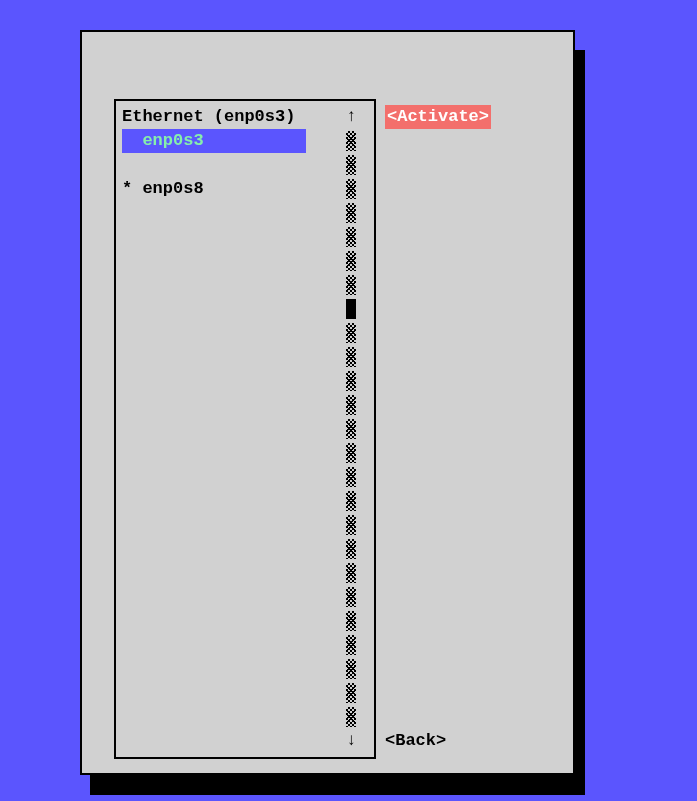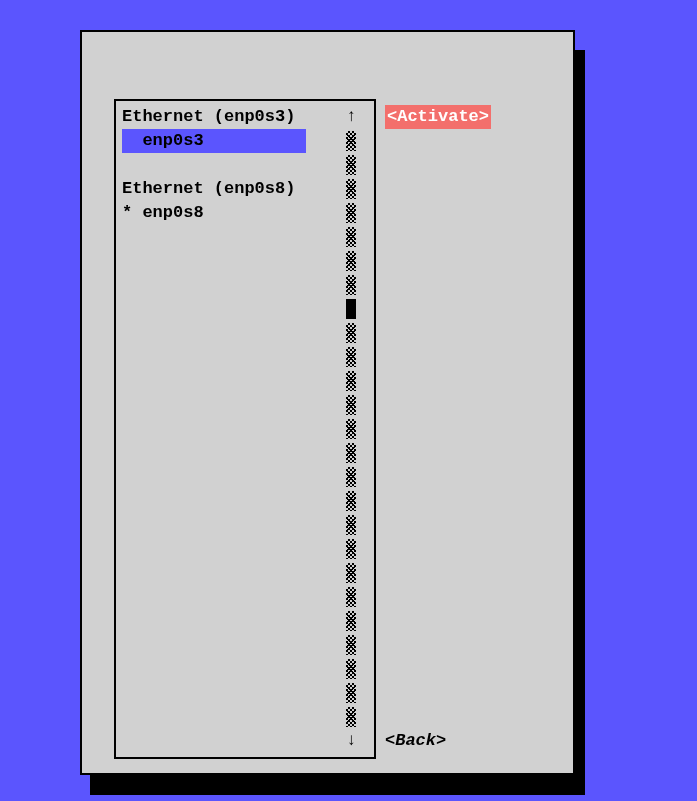--- a/index.html
+++ b/index.html
@@ -47,21 +47,21 @@
     top: 73px;
     width: 215px;
   }
   .list-line {
     height: 24px;
     white-space: pre;
     color: #000;
   }
   .selected {
     background: #5b55fe;
-    color: #000000;
+    color: #86efac;
     display: inline-block;
     padding: 0;
   }
   .scroll-col {
     position: absolute;
     left: 262px;
     top: 73px;
     width: 14px;
     height: 648px;
     display: flex;
@@ -110,37 +110,35 @@
     background: #f36f6c;
     color: #fff;
     padding: 0 2px;
     display: inline-block;
   }
   .back {
     position: absolute;
     left: 303px;
     top: 697px;
     color: #000;
-    font-style: italic;
   }
 </style>
 </head>
 <body>
 
 <div class="shadow"></div>
 
 <div class="dialog">
 
   <div class="inner-box"></div>
 
   <div class="list" id="list">
       <div class="list-line">Ethernet (enp0s3)</div>
       <div class="list-line"><span class="selected">  enp0s3          </span></div>
       <div class="list-line"></div>
-      <div class="list-line">Ethernet (enp0s8)</div>
       <div class="list-line">* enp0s8</div>
       <div class="list-line"></div>
     </div>
 
   <div class="scroll-col">
     <div class="arrow">↑</div>
     <div class="track" id="track">
         <div class="track-cell"></div>
         <div class="track-cell"></div>
         <div class="track-cell"></div>

